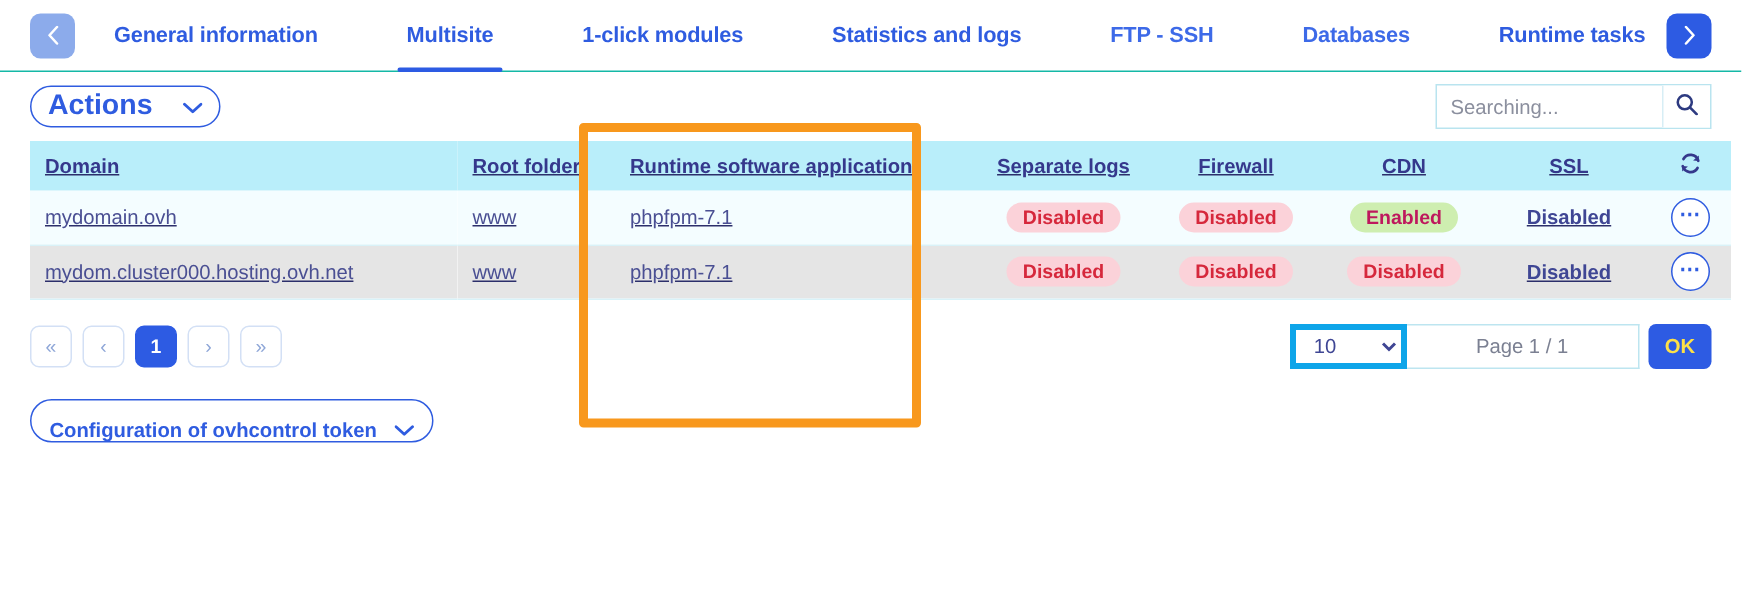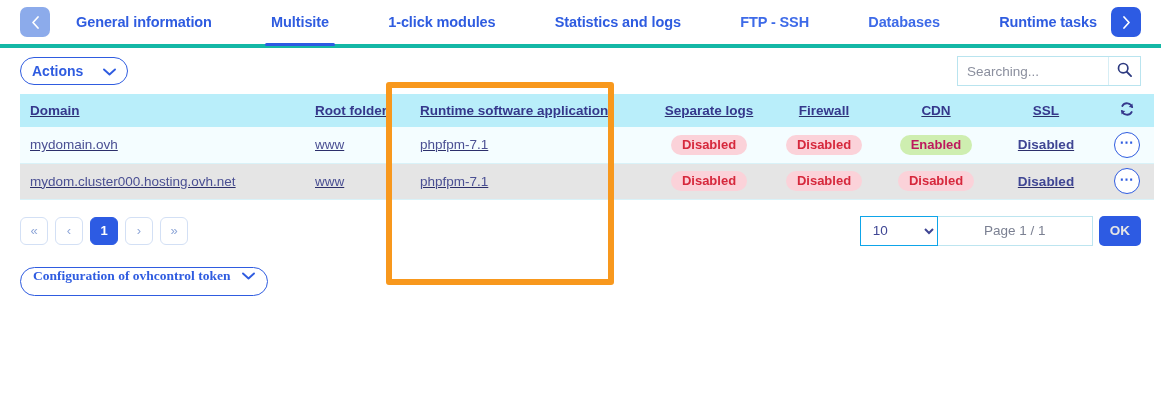--- a/index.html
+++ b/index.html
@@ -13,21 +13,21 @@
     position: relative;
   }
 
   
   .tabbar {
     position: relative;
     height: 48px;
     display: flex;
     align-items: center;
     padding: 0 20px;
-    border-bottom: 4px solid #14b8a6;
+    border-bottom: 1px solid #14b8a6;
   }
   .navbtn {
     width: 30px; height: 30px;
     border-radius: 7px;
     border: none;
     display: flex; align-items: center; justify-content: center;
     color: #ffffff;
     font-size: 13px;
     cursor: pointer;
     flex: 0 0 auto;
@@ -79,21 +79,21 @@
   .actions-btn {
     display: inline-flex;
     align-items: center;
     gap: 20px;
     height: 28px;
     padding: 0 11px;
     border: 1px solid #2f5ce0;
     border-radius: 14px;
     background: #ffffff;
     color: #2f5ce0;
-    font-size: 14px;
+    font-size: 19px;
     font-weight: bold;
     cursor: pointer;
     font-family: "Liberation Sans", sans-serif;
   }
   .caret { display:block; }
 
   .searchwrap {
     display: flex;
     align-items: stretch;
     height: 30px;
@@ -223,21 +223,21 @@
   }
   .pgbtn.current {
     background: #2d5be3;
     border-color: #2d5be3;
     color: #ffffff;
     font-weight: bold;
   }
   .pageright { display: flex; align-items: stretch; height: 30px; }
   .perpage {
     width: 78px;
-    border: 1px solid #0ea5e9;
+    border: 4px solid #0ea5e9;
     background: #ffffff;
     color: #3f4694;
     font-size: 13.5px;
     padding: 0 8px;
     font-family: "Liberation Sans", sans-serif;
     border-radius: 0;
     outline: none;
   }
   .pageinput {
     width: 155px;
@@ -247,47 +247,47 @@
     font-size: 13.5px;
     color: #5c6070;
     outline: none;
     font-family: "Liberation Sans", sans-serif;
     background: #fff;
     text-align: center;
   }
   .pageinput::placeholder { color: #7b8092; }
   .okbtn {
     background: #2d5be3;
-    color: #e5e5e5;
+    color: #fde047;
     border: none;
     border-radius: 5px;
     font-weight: bold;
     font-size: 13.5px;
     padding: 0 11px;
     margin-left: 6px;
     cursor: pointer;
     font-family: "Liberation Sans", sans-serif;
   }
 
   
   .footer { padding: 16px 20px 0; }
   .token-btn {
     display: inline-flex;
-    align-items: flex-start;
+    align-items: flex-end;
     gap: 12px;
     height: 29px;
     padding: 0 12px;
     border: 1px solid #2f5ce0;
     border-radius: 15px;
     background: #ffffff;
     color: #2f5ce0;
     font-size: 13.5px;
     font-weight: bold;
     cursor: pointer;
-    font-family: Liberation Serif, serif;
+    font-family: Liberation Sans, sans-serif;
   }
 
   
   .highlight {
     position: absolute;
     left: 386px; top: 82px;
     width: 228px; height: 203px;
     border: 6px solid #f8981d;
     border-radius: 3px;
     pointer-events: none;

